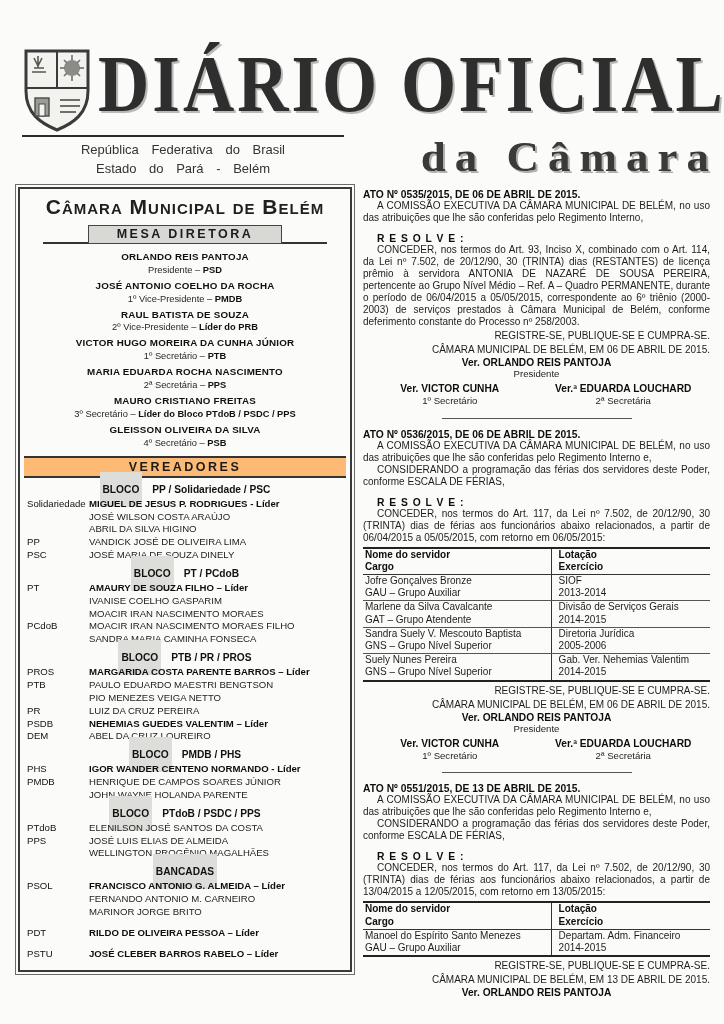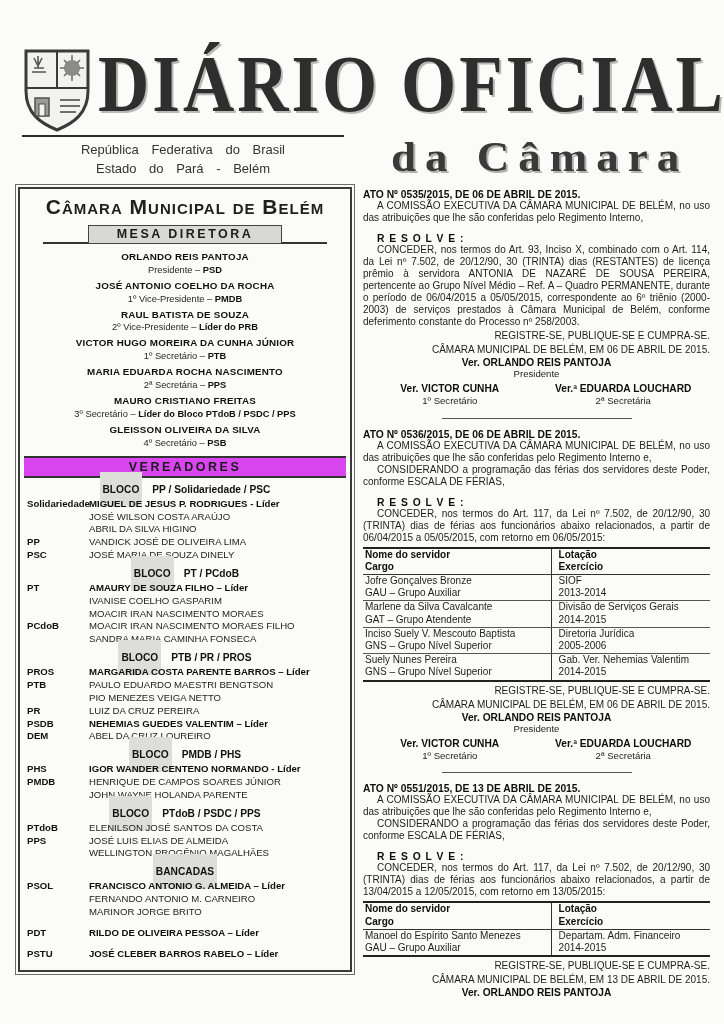--- a/index.html
+++ b/index.html
@@ -18,21 +18,21 @@
   .title-row{display:flex;align-items:flex-start;}
   .coat{width:70px;height:84px;flex-shrink:0;margin-top:4px;}
   .big-title{
     font-family:"Liberation Serif",serif;font-weight:700;
     font-size:71px;line-height:1.02;letter-spacing:3px;
     color:#2e2e2e;white-space:nowrap;
     transform:scaleY(1.12);transform-origin:left top;
     text-shadow:2px 2px 0 #b9b9b6;
     margin-left:6px;
   }
-  .sub-row{display:flex;align-items:flex-end;margin-top:2px;gap:47px;}
+  .sub-row{display:flex;justify-content:space-between;align-items:flex-end;margin-top:2px;}
   .subtitle{
     width:322px;border-top:2.5px solid #2c2c2c;padding-top:4px;
     text-align:center;font-size:13px;color:#333;word-spacing:9px;line-height:1.45;
   }
   .sub-title-right{
     font-family:"Liberation Serif",serif;font-weight:700;
     font-size:45px;letter-spacing:9px;color:#3a3a3a;
     text-shadow:2px 2px 0 #b0b0ad;
     margin:0 6px 0 0;line-height:1;transform:scaleY(0.95);transform-origin:bottom;
   }
@@ -61,28 +61,28 @@
     display:inline-block;background:#d8d8d5;border:1.3px solid #444;
     padding:1px 28px 2px;font-weight:bold;font-size:12.5px;letter-spacing:2.5px;
     transform:translateY(2px);color:#1b1b1b;
   }
   .member{text-align:center;margin-bottom:4px;line-height:1.3;}
   .m-name{font-weight:bold;font-size:9.8px;color:#101010;letter-spacing:.2px;}
   .m-role{font-size:9.3px;color:#262626;}
   .m-role b{color:#101010;}
   .vere-bar{
     margin:7px 0 4px;border-top:2px solid #333;border-bottom:2px solid #333;
-    background:#d946ef;text-align:center;font-weight:bold;font-size:12.5px;
+    background:#fdba74;text-align:center;font-weight:bold;font-size:12.5px;
     letter-spacing:2.5px;padding:2px 0;color:#1b1b1b;
   }
   .group-heading{text-align:center;font-weight:bold;font-size:10.2px;margin:6px 0 3px;color:#111;}
   .gh-label{background:#dddddA;padding:12px 3px;}
   .gh-parties{margin-left:10px;}
   .v-row{display:flex;font-size:9.6px;line-height:1.34;color:#222;}
-  .v-row .r-party{width:62px;font-weight:bold;padding-left:3px;flex-shrink:0;color:#111;}
+  .v-row .r-party{width:62px;font-weight:normal;padding-left:3px;flex-shrink:0;color:#111;}
   .v-row .r-name{flex:1;}
   .v-row.bold .r-name{font-weight:bold;color:#0e0e0e;}
   .v-row.spaced{margin-top:8px;}
 
   
   .right-col{flex:1;padding-top:2px;font-size:10px;color:#1d1d1d;}
   .ato-title{font-weight:bold;font-size:10.3px;color:#0d0d0d;}
   .ato p{margin:0;text-align:justify;text-indent:14px;line-height:1.2;}
   .resolve{font-weight:bold;letter-spacing:1px;font-size:10.3px;margin:9px 0 0 14px;color:#0d0d0d;}
   .closing{text-align:right;line-height:1.3;margin-top:1px;}
@@ -356,21 +356,21 @@
                 <div>Marlene da Silva Cavalcante</div>
                 <div>GAT – Grupo Atendente</div>
               </div>
               <div class="t-c2">
                 <div>Divisão de Serviços Gerais</div>
                 <div>2014-2015</div>
               </div>
             </div>
             <div class="t-row">
               <div class="t-c1">
-                <div>Inciso Suely V. Mescouto Baptista</div>
+                <div>Sandra Suely V. Mescouto Baptista</div>
                 <div>GNS – Grupo Nível Superior</div>
               </div>
               <div class="t-c2">
                 <div>Diretoria Jurídica</div>
                 <div>2005-2006</div>
               </div>
             </div>
             <div class="t-row">
               <div class="t-c1">
                 <div>Suely Nunes Pereira</div>

